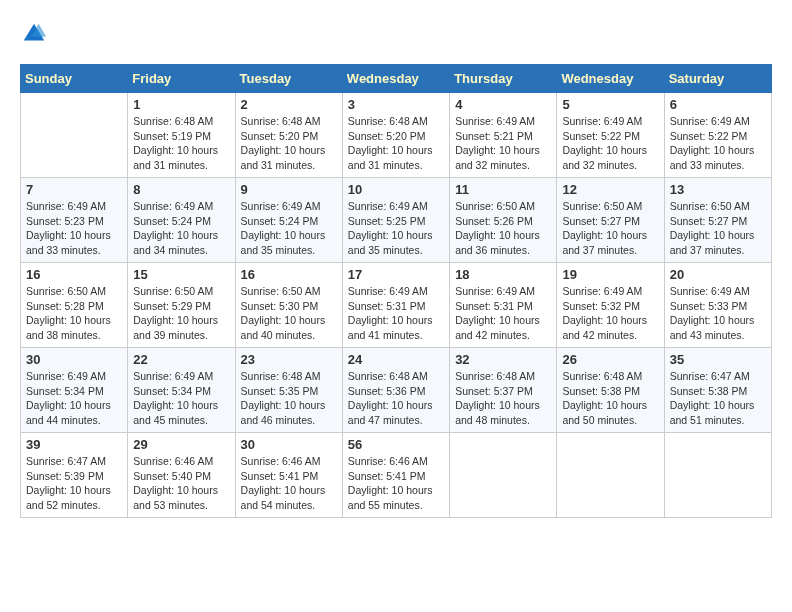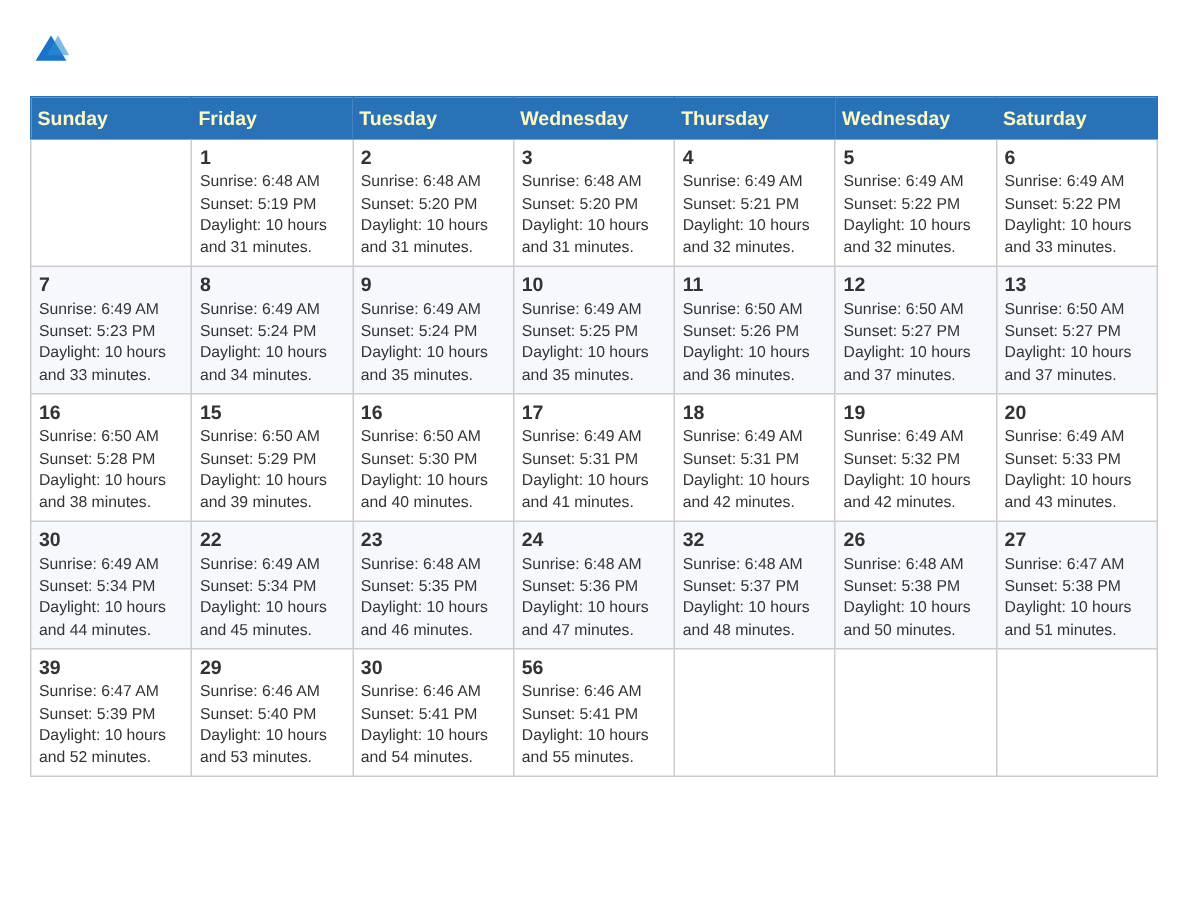--- a/index.html
+++ b/index.html
@@ -313,21 +313,21 @@
 and 48 minutes.</div>
         </td>
         <td>
           <span class="day-number">26</span>
           <div class="day-info" style="white-space: pre-line;">Sunrise: 6:48 AM
 Sunset: 5:38 PM
 Daylight: 10 hours
 and 50 minutes.</div>
         </td>
         <td>
-          <span class="day-number">27</span>
+          <span class="day-number">35</span>
           <div class="day-info" style="white-space: pre-line;">Sunrise: 6:47 AM
 Sunset: 5:38 PM
 Daylight: 10 hours
 and 51 minutes.</div>
         </td>
       </tr>
       <tr>
         <td>
           <span class="day-number">39</span>
           <div class="day-info" style="white-space: pre-line;">Sunrise: 6:47 AM

